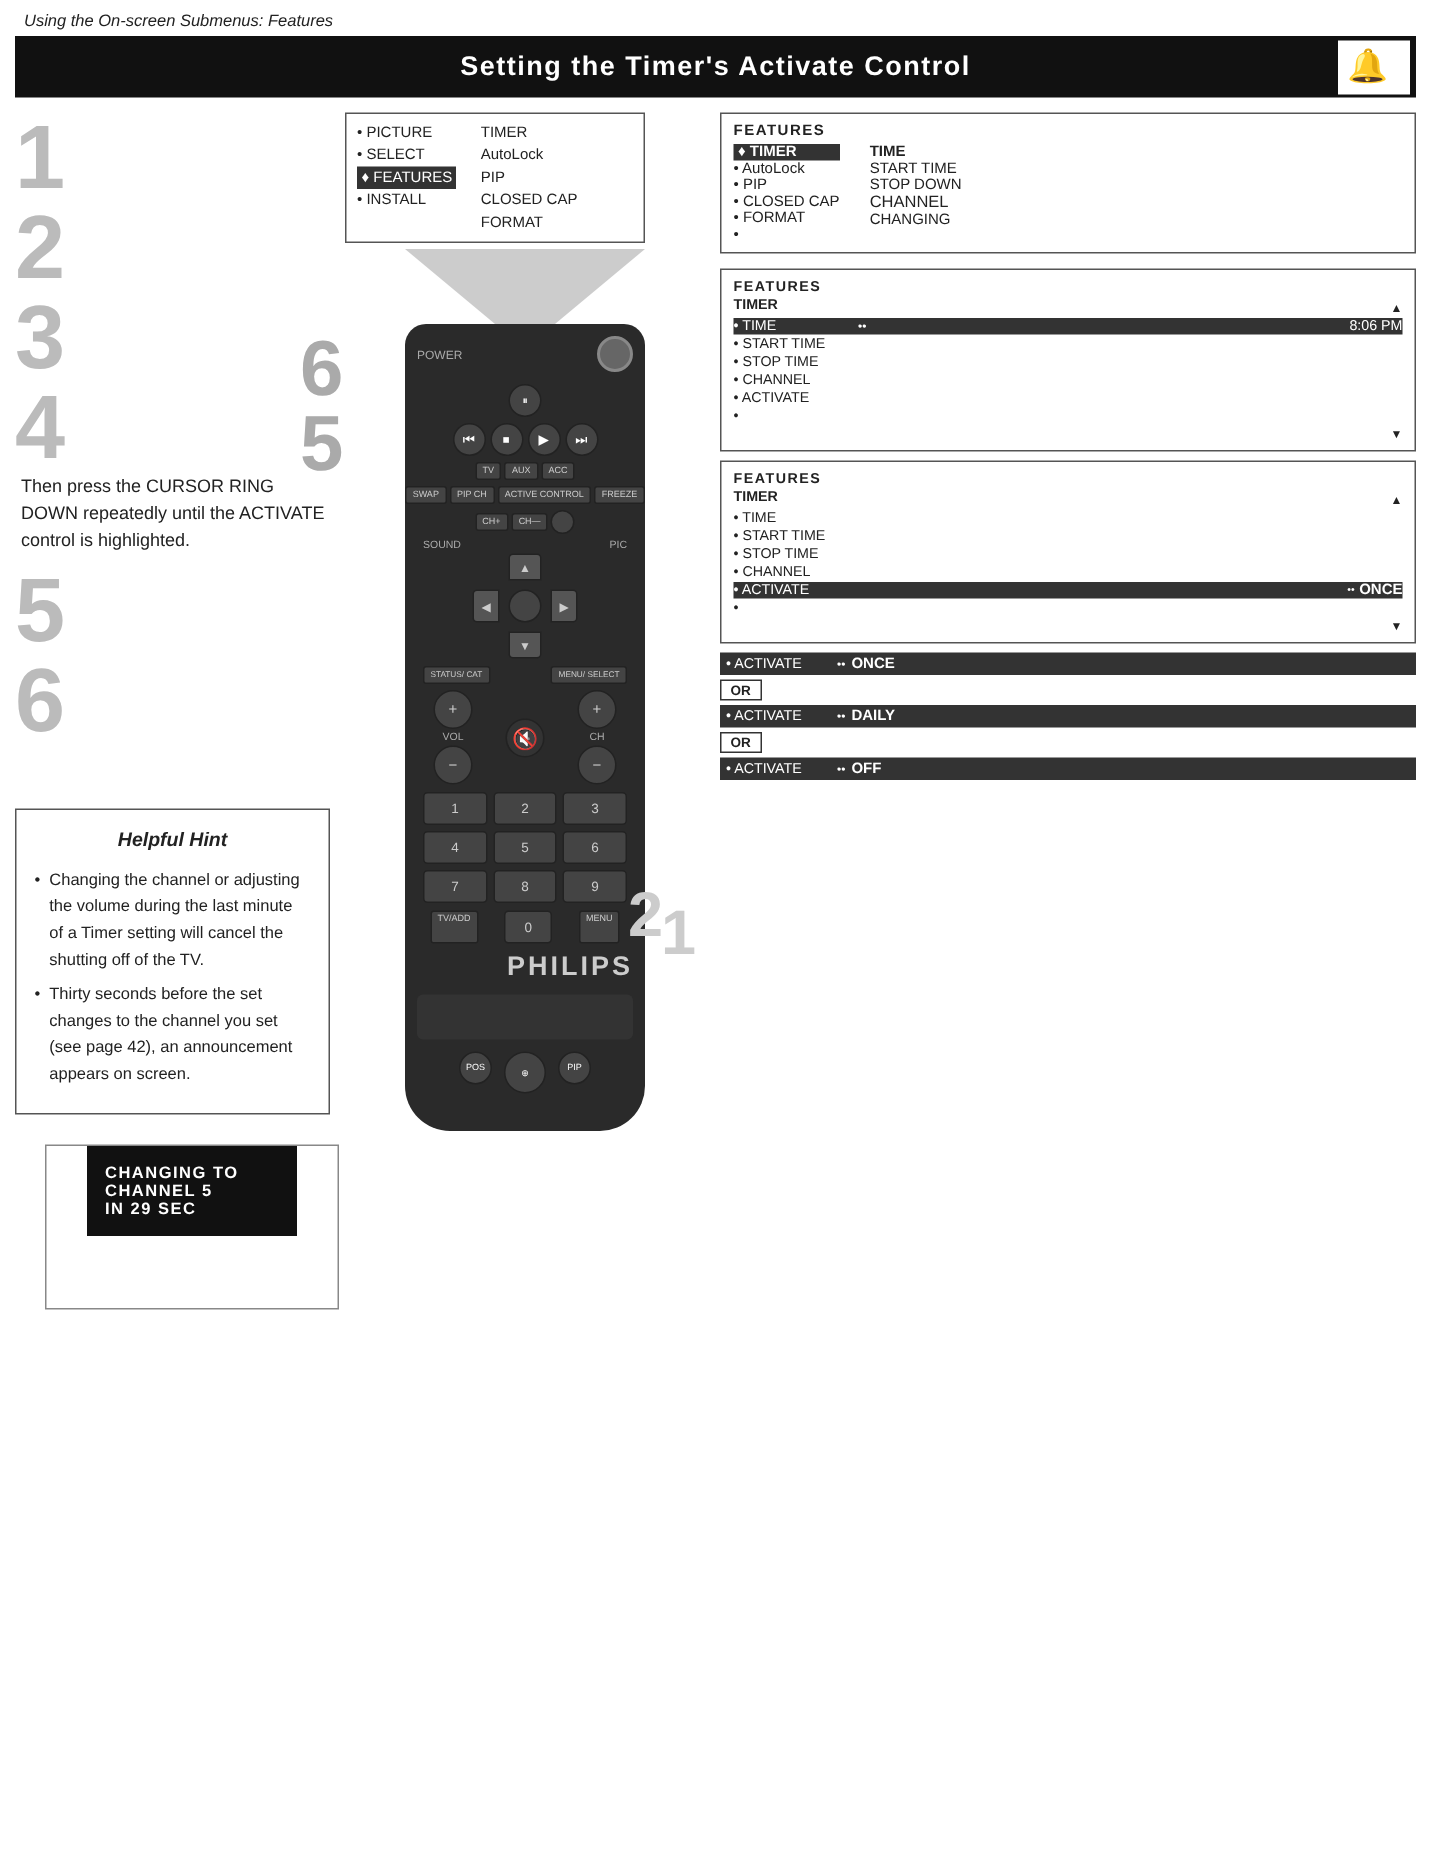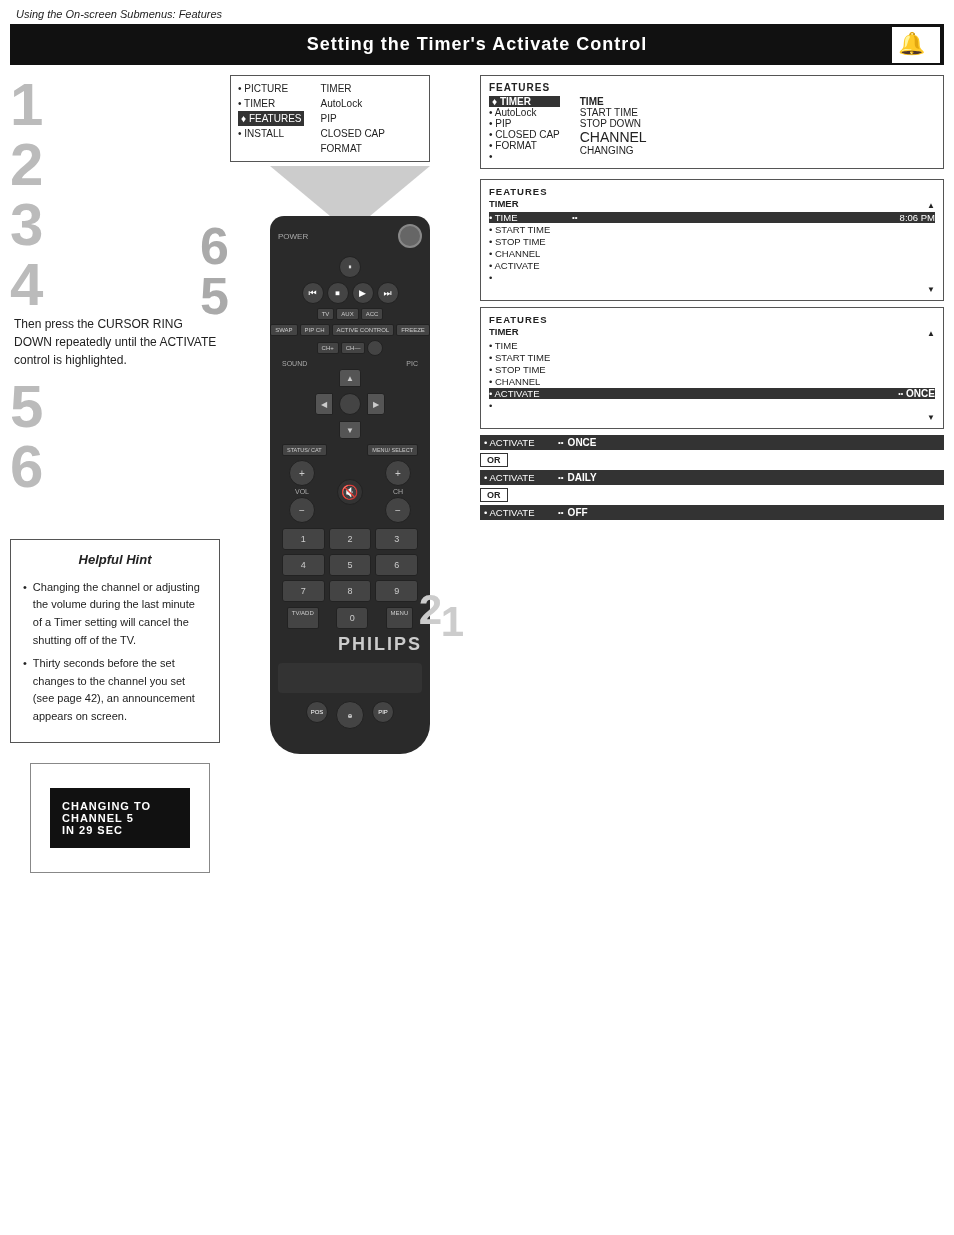--- a/index.html
+++ b/index.html
@@ -184,25 +184,24 @@
       margin-bottom: 6px;
     }
     .hint-bullet::before {
       content: '•';
       flex-shrink: 0;
     }
 
     
     .tv-screen-outer {
       border: 1.5px solid #888;
-      width: 180px;
+      width: 196px;
       height: 110px;
       margin: 20px 0 0 20px;
       display: flex;
-      align-items: center;
       justify-content: center;
       background: #fff;
     }
     .tv-screen-inner {
       background: #111;
       color: #fff;
       width: 140px;
       height: 60px;
       display: flex;
       flex-direction: column;
@@ -444,21 +443,21 @@
     </div>
 
   </div>
 
   <div class="middle-col">
 
     <div class="first-menu" style="position:relative; left:0; top:0; margin-bottom:4px;">
       <div style="display:flex; gap:16px;">
         <div>
           <div class="menu-item">• PICTURE</div>
-          <div class="menu-item">• TIMER</div>
+          <div class="menu-item">• SELECT</div>
           <div class="menu-item" style="background:#333; color:#fff; padding:0 3px;">♦ FEATURES</div>
           <div class="menu-item">• INSTALL</div>
         </div>
         <div>
           <div class="menu-item">TIMER</div>
           <div class="menu-item">AutoLock</div>
           <div class="menu-item">PIP</div>
           <div class="menu-item">CLOSED CAP</div>
           <div class="menu-item">FORMAT</div>
         </div>
@@ -593,21 +592,21 @@
           <div style="font-size:10px;">• AutoLock</div>
           <div style="font-size:10px;">• PIP</div>
           <div style="font-size:10px;">• CLOSED CAP</div>
           <div style="font-size:10px;">• FORMAT</div>
           <div style="font-size:10px;">•</div>
         </div>
         <div>
           <div style="font-size:10px; font-weight:bold;">TIME</div>
           <div style="font-size:10px;">START TIME</div>
           <div style="font-size:10px;">STOP DOWN</div>
-          <div style="font-size:14px;">CHANNEL</div>
+          <div style="font-size:11px;">CHANNEL</div>
           <div style="font-size:10px;">CHANGING</div>
         </div>
       </div>
     </div>
 
     <div class="timer-screen">
       <div class="ts-title">FEATURES</div>
       <div style="display:flex; justify-content:space-between; align-items:center;">
         <div class="ts-subtitle">TIMER</div>
         <div style="font-size:8px;">▲</div>

